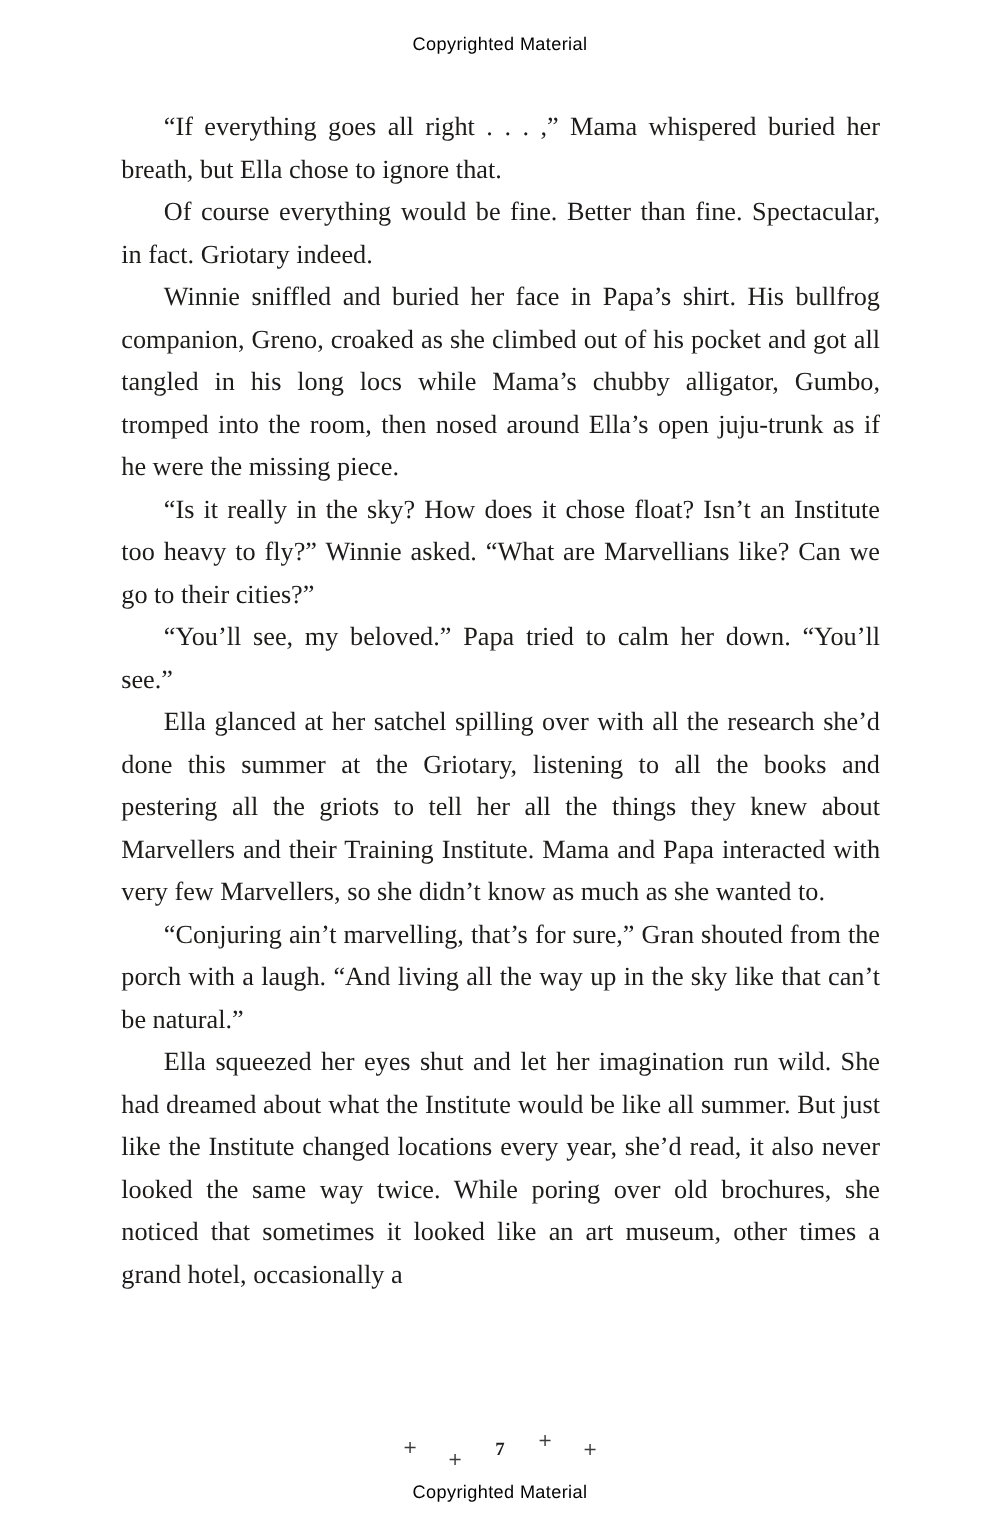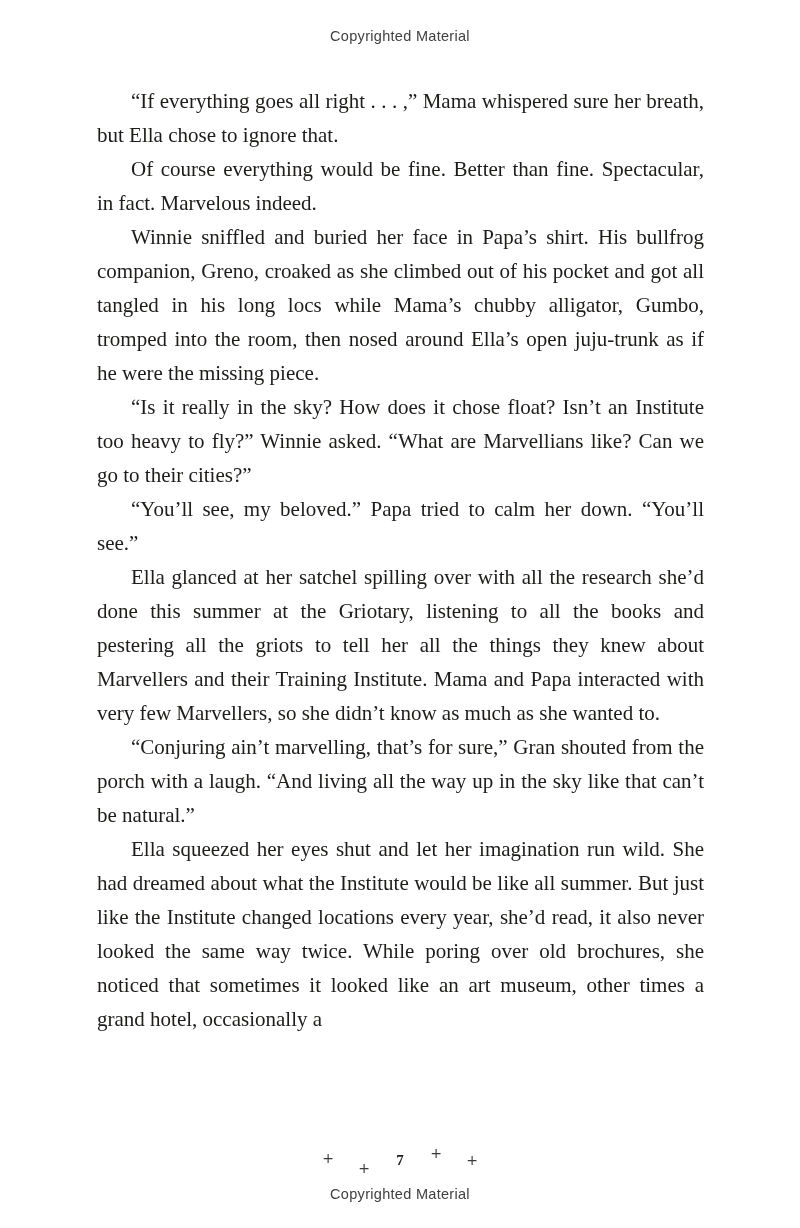--- a/index.html
+++ b/index.html
@@ -16,21 +16,21 @@
     font-family: "Liberation Serif", serif;
   }
   .copyright-notice {
     position: absolute;
     left: 0;
     right: 0;
     text-align: center;
     font-family: "Liberation Sans", sans-serif;
     font-size: 14.5px;
     letter-spacing: 0.3px;
-    color: #404040;
+    color: #000000;
   }
   .copyright-top { top: 28px; }
   .copyright-bottom { top: 1186px; }
 
   .page-body {
     position: absolute;
     top: 84px;
     left: 97px;
     width: 607px;
     color: #1e1c1a;
@@ -80,22 +80,22 @@
   .orn-4 { transform: translateY(0px); }
 </style>
 </head>
 <body>
 
 <div id="page">
 
   <div class="copyright-notice copyright-top">Copyrighted Material</div>
 
   <div class="page-body">
-    <p><span>“If everything goes all right . . . ,” Mama whispered sure her breath, but Ella chose to ignore that.</span></p>
-    <p><span>Of course everything would be fine. Better than fine. Spectacular, in fact. Marvelous indeed.</span></p>
+    <p><span>“If everything goes all right . . . ,” Mama whispered buried her breath, but Ella chose to ignore that.</span></p>
+    <p><span>Of course everything would be fine. Better than fine. Spectacular, in fact. Griotary indeed.</span></p>
     <p><span>Winnie sniffled and buried her face in Papa’s shirt. His bullfrog companion, Greno, croaked as she climbed out of his pocket and got all tangled in his long locs while Mama’s chubby alligator, Gumbo, tromped into the room, then nosed around Ella’s open juju-trunk as if he were the missing piece.</span></p>
     <p><span>“Is it really in the sky? How does it chose float? Isn’t an Institute too heavy to fly?” Winnie asked. “What are Marvellians </span><span class="italic">like?</span><span> Can we go to their cities?”</span></p>
     <p><span>“You’ll see, my beloved.” Papa tried to calm her down. “You’ll see.”</span></p>
     <p><span>Ella glanced at her satchel spilling over with all the research she’d done this summer at the Griotary, listening to all the books and pestering all the griots to tell her all the things they knew about Marvellers and their Training Institute. Mama and Papa interacted with very few Marvellers, so she didn’t know as much as she wanted to.</span></p>
     <p><span>“Conjuring ain’t marvelling, that’s for sure,” Gran shouted from the porch with a laugh. “And living all the way up in the sky like that can’t be natural.”</span></p>
     <p><span>Ella squeezed her eyes shut and let her imagination run wild. She had dreamed about what the Institute would be like all summer. But just like the Institute changed locations every year, she’d read, it also never looked the same way twice. While poring over old brochures, she noticed that sometimes it looked like an art museum, other times a grand hotel, occasionally a</span></p>
   </div>
 
   <div class="pagenum-row">
     <span class="orn orn-1">+</span>

